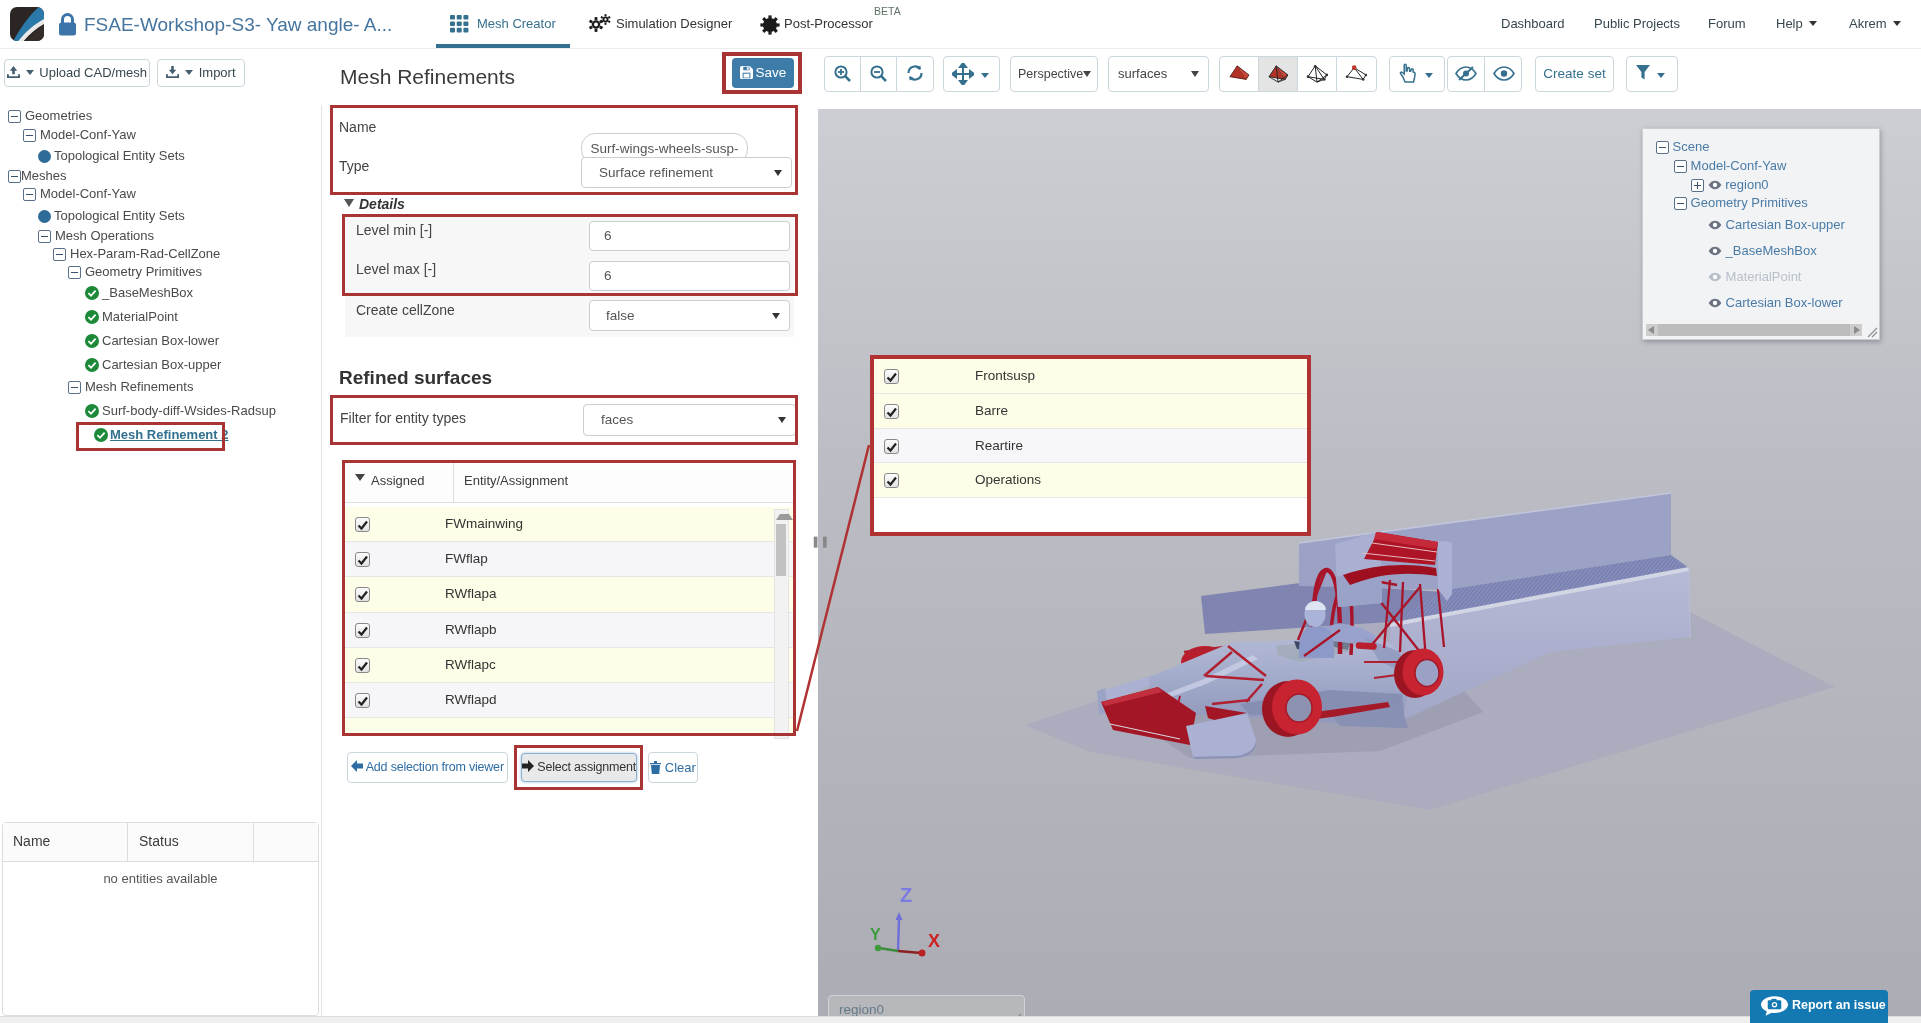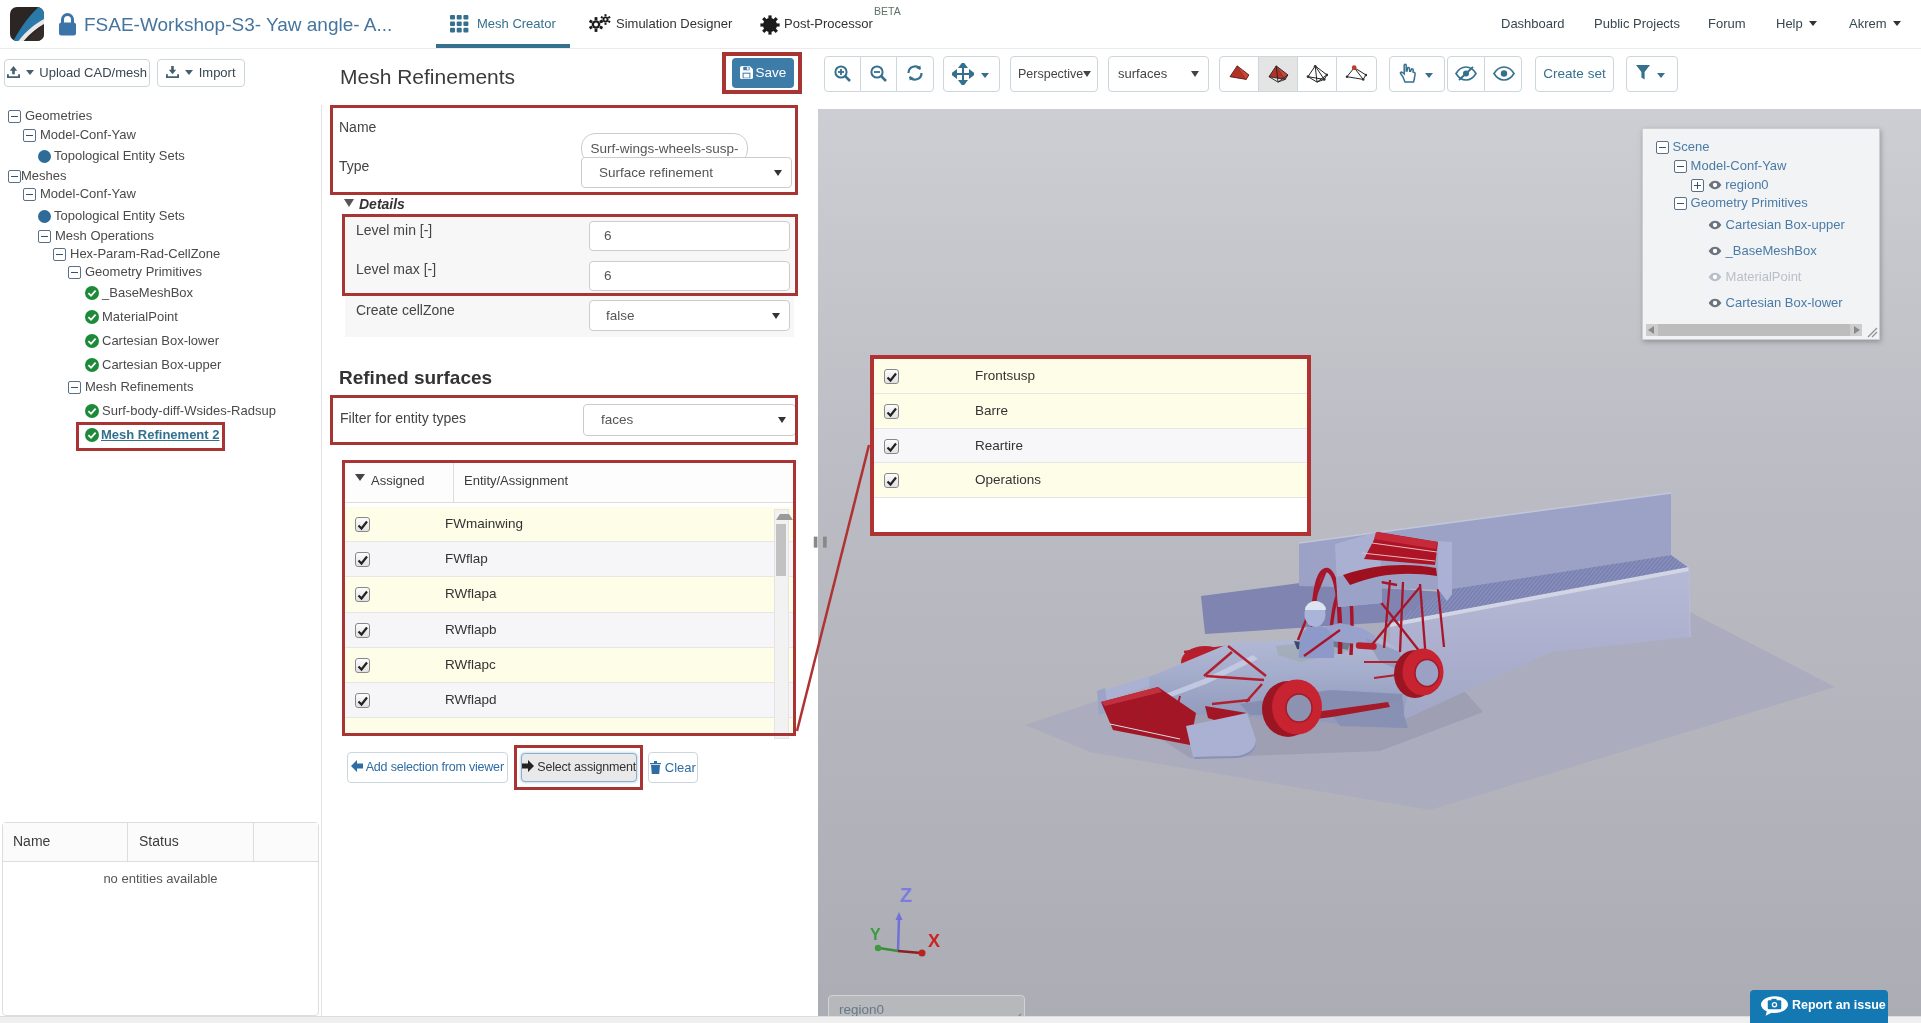--- a/index.html
+++ b/index.html
@@ -313,21 +313,21 @@
       </svg><span style="margin-left:3px;">Cartesian Box-lower</span></div>
   <div class="trow" style="left:85px;top:252px;"><svg width="14" height="14" viewBox="0 0 14 14" style="vertical-align:-3px;">
         <circle cx="7" cy="7" r="7" fill="#1d8a3a"></circle>
         <path d="M3.4,7.2 L6,9.8 L10.6,4.6" fill="none" stroke="#fff" stroke-width="1.8"></path>
       </svg><span style="margin-left:3px;">Cartesian Box-upper</span></div>
   <div class="trow" style="left:68px;top:274px;"><span class="minusbox"></span><span style="margin-left:4px;">Mesh Refinements</span></div>
   <div class="trow" style="left:85px;top:298px;"><svg width="14" height="14" viewBox="0 0 14 14" style="vertical-align:-3px;">
         <circle cx="7" cy="7" r="7" fill="#1d8a3a"></circle>
         <path d="M3.4,7.2 L6,9.8 L10.6,4.6" fill="none" stroke="#fff" stroke-width="1.8"></path>
       </svg><span style="margin-left:3px;">Surf-body-diff-Wsides-Radsup</span></div>
-  <div class="trow" style="left:85px;top:322px;"><svg width="14" height="14" viewBox="0 0 14 14" style="vertical-align:-3px;">
+  <div class="trow" style="left:94px;top:322px;"><svg width="14" height="14" viewBox="0 0 14 14" style="vertical-align:-3px;">
         <circle cx="7" cy="7" r="7" fill="#1d8a3a"></circle>
         <path d="M3.4,7.2 L6,9.8 L10.6,4.6" fill="none" stroke="#fff" stroke-width="1.8"></path>
       </svg><span style="margin-left:2px;font-weight:bold;color:#31708f;text-decoration:underline;">Mesh Refinement 2</span></div>
   <div class="redbox" style="left:76px;top:317px;width:149px;height:29px;"></div>
 
   <div class="ab" style="left:2px;top:717px;width:317px;height:194px;border:1px solid #ddd;border-radius:4px;background:#fff;box-sizing:border-box;">
     <div style="position:relative;height:38px;background:#fbfbfb;border-bottom:1px solid #ddd;font-size:14px;color:#3b3b3b;">
       <span style="position:absolute;left:10px;top:10px;">Name</span>
       <span style="position:absolute;left:136px;top:10px;">Status</span>
       <span style="position:absolute;left:124px;top:0;bottom:0;width:1px;background:#ddd;"></span>

